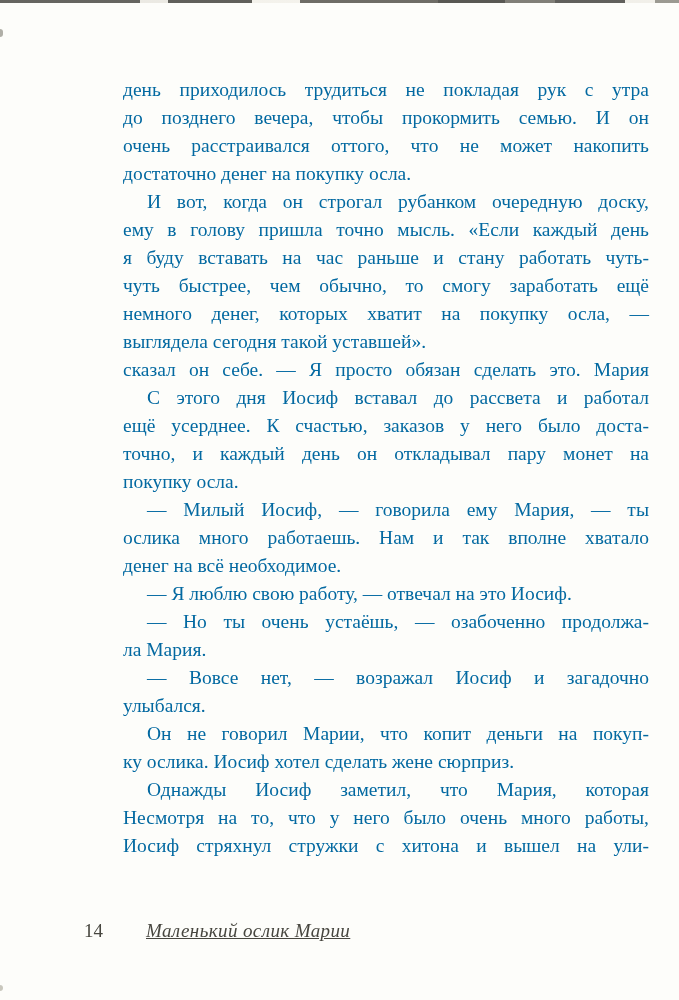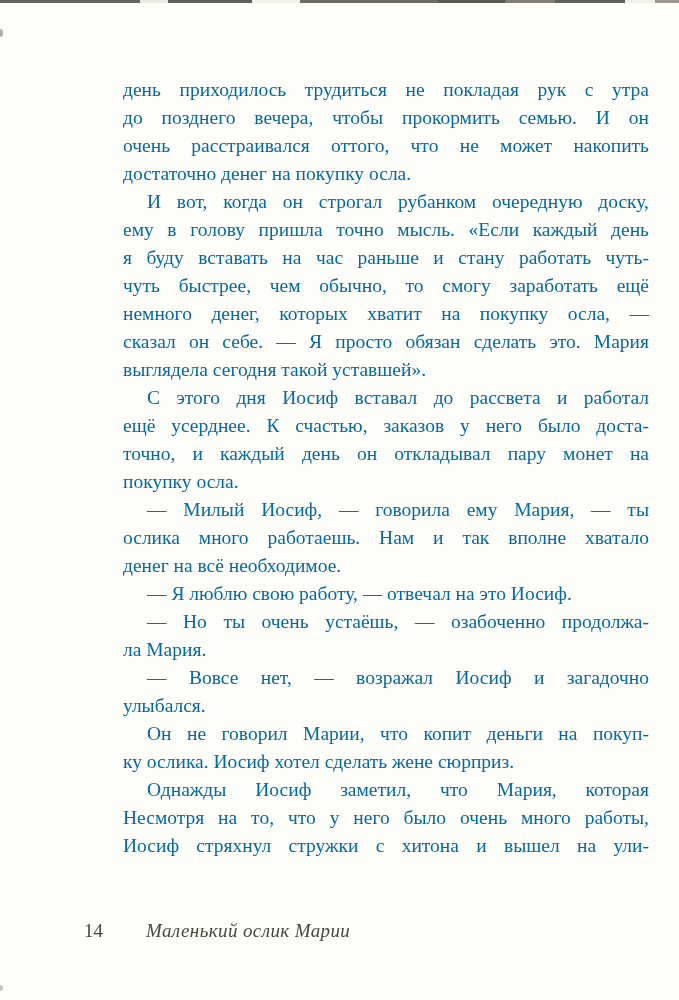--- a/index.html
+++ b/index.html
@@ -99,20 +99,21 @@
   }
 
   .footer .page-number {
     min-width: 26px;
   }
 
   .footer .running-title {
     font-style: italic;
     margin-left: 36px;
     letter-spacing: 0.4px;
+    text-decoration: underline;
   }
 </style>
 </head>
 <body>
 
 <div class="page">
 
   <div class="scan-edge"></div>
   <div class="edge-speck-left"></div>
   <div class="edge-speck-bottom"></div>
@@ -121,22 +122,22 @@
       <div class="line">день приходилось трудиться не покладая рук с утра</div>
       <div class="line">до позднего вечера, чтобы прокормить семью. И он</div>
       <div class="line">очень расстраивался оттого, что не может накопить</div>
       <div class="line last">достаточно денег на покупку осла.</div>
       <div class="para"></div>
       <div class="line first-indent">И вот, когда он строгал рубанком очередную доску,</div>
       <div class="line">ему в голову пришла точно мысль. «Если каждый день</div>
       <div class="line">я буду вставать на час раньше и стану работать чуть-</div>
       <div class="line">чуть быстрее, чем обычно, то смогу заработать ещё</div>
       <div class="line">немного денег, которых хватит на покупку осла, —</div>
+      <div class="line last">выглядела сегодня такой уставшей».</div>
       <div class="line">сказал он себе. — Я просто обязан сделать это. Мария</div>
-      <div class="line last">выглядела сегодня такой уставшей».</div>
       <div class="para"></div>
       <div class="line first-indent">С этого дня Иосиф вставал до рассвета и работал</div>
       <div class="line">ещё усерднее. К счастью, заказов у него было доста-</div>
       <div class="line">точно, и каждый день он откладывал пару монет на</div>
       <div class="line last">покупку осла.</div>
       <div class="para"></div>
       <div class="line first-indent">— Милый Иосиф, — говорила ему Мария, — ты</div>
       <div class="line">ослика много работаешь. Нам и так вполне хватало</div>
       <div class="line last">денег на всё необходимое.</div>
       <div class="para"></div>

